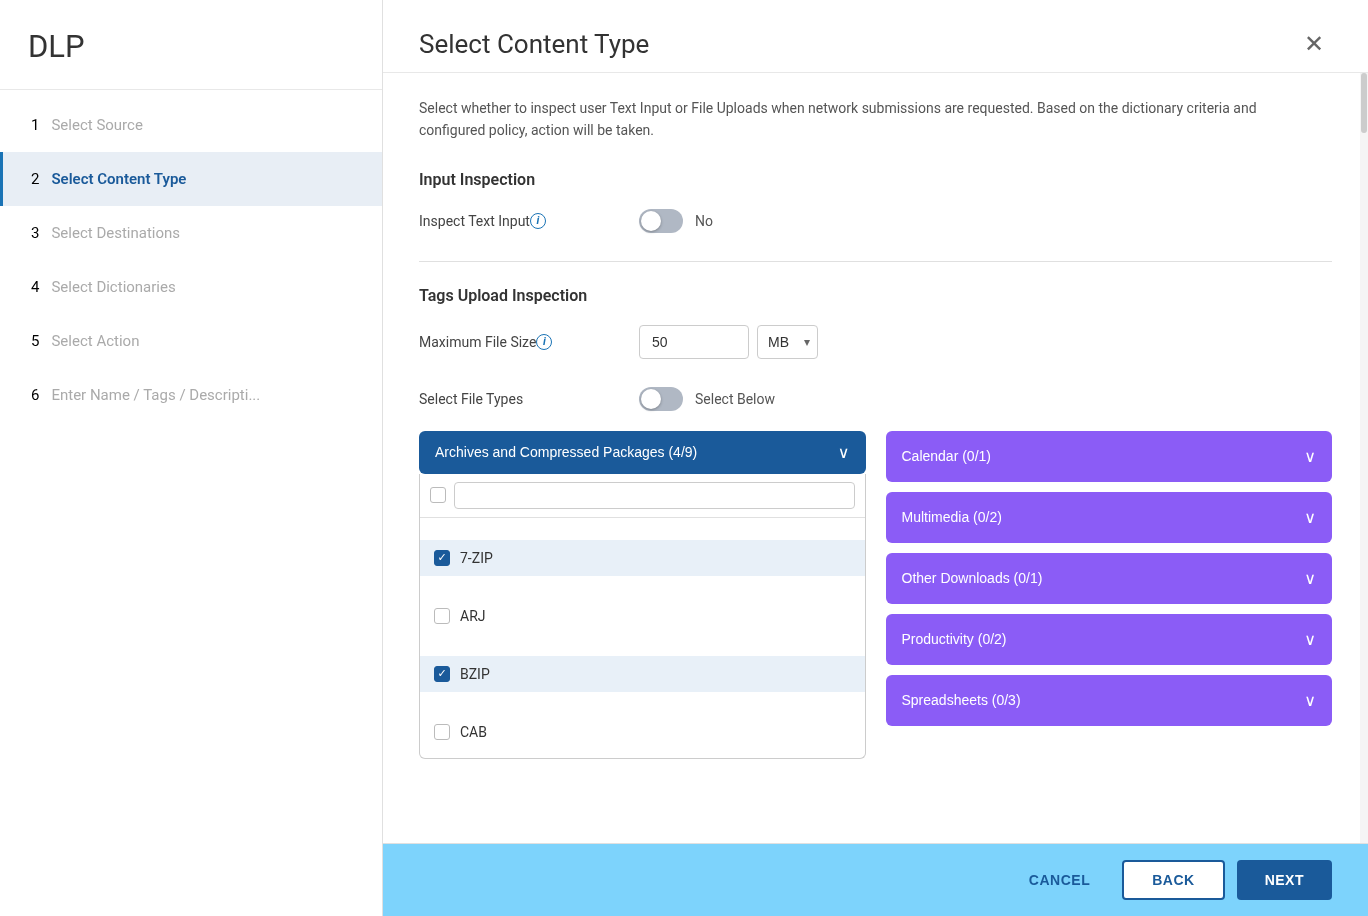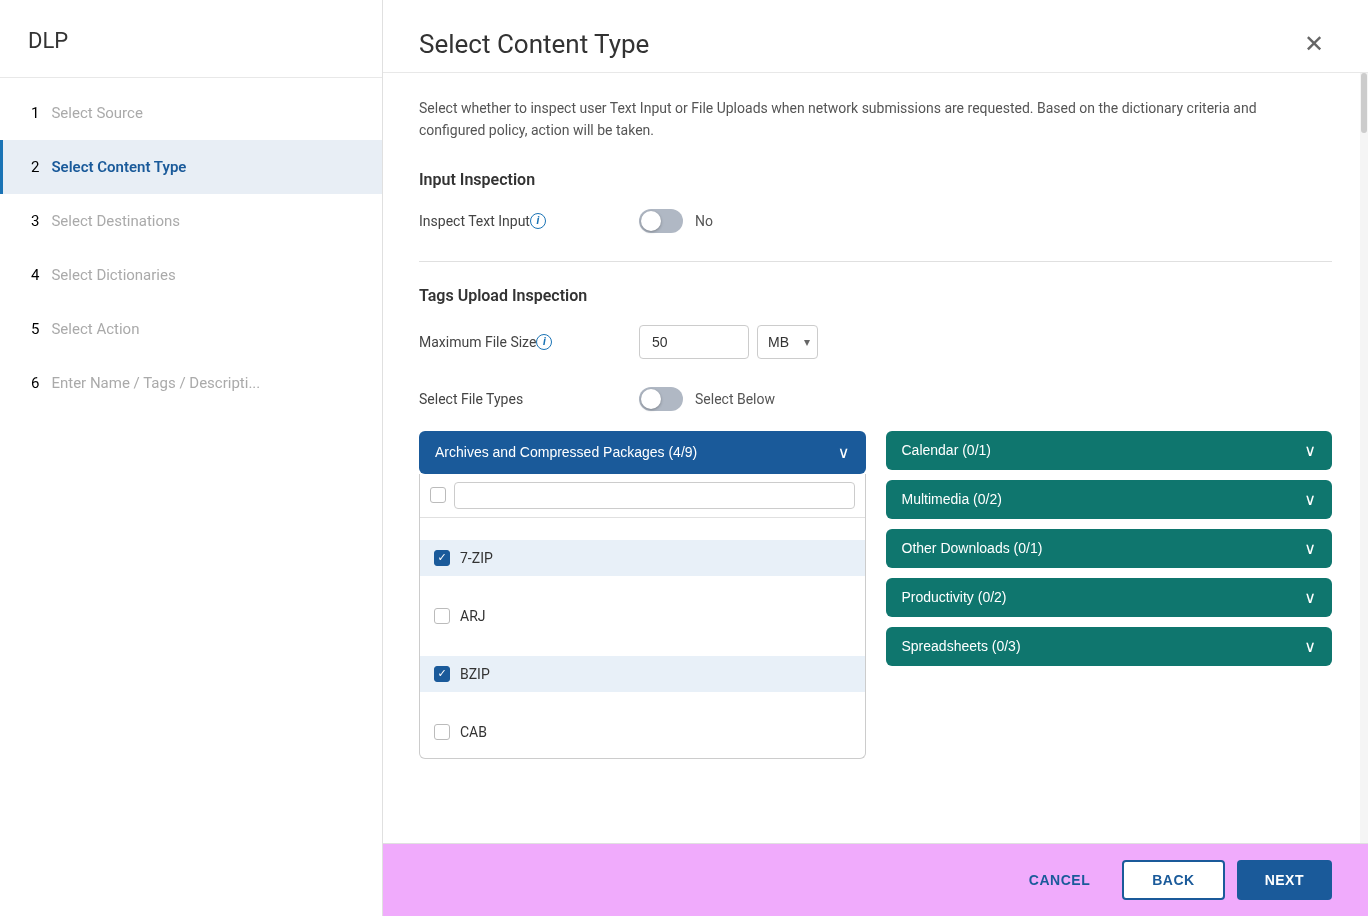--- a/index.html
+++ b/index.html
@@ -8,21 +8,21 @@
     
     .sidebar {
       width: 383px;
       background: #fff;
       border-right: 1px solid #e0e0e0;
       padding: 0;
       display: flex;
       flex-direction: column;
     }
     .sidebar-title {
-      font-size: 22px;
+      font-size: 31px;
       font-weight: 400;
       color: #333;
       padding: 28px 28px 24px 28px;
       border-bottom: 1px solid #e8e8e8;
     }
     .sidebar-steps {
       padding: 8px 0;
     }
     .sidebar-step {
       display: flex;
@@ -329,45 +329,45 @@
       color: #fff;
       font-size: 11px;
     }
 
     
     .dropdown-list::-webkit-scrollbar { width: 6px; }
     .dropdown-list::-webkit-scrollbar-thumb { background: #ccc; border-radius: 3px; }
 
     
     .right-dropdown {
-      background: #0f766e;
+      background: #8b5cf6;
       color: #fff;
       border: none;
       border-radius: 6px;
-      padding: 10px 16px;
+      padding: 16px 16px;
       font-size: 14px;
       display: flex;
       justify-content: space-between;
       align-items: center;
       cursor: pointer;
       width: 100%;
     }
     .right-dropdown .chevron {
       font-size: 16px;
     }
 
     
     .main-footer {
       display: flex;
       justify-content: flex-end;
       align-items: center;
       gap: 12px;
       padding: 16px 36px;
       border-top: 1px solid #e0e0e0;
-      background: #f0abfc;
+      background: #7dd3fc;
     }
     .btn-cancel {
       background: none;
       border: none;
       color: #1a5a9a;
       font-size: 14px;
       font-weight: 600;
       letter-spacing: 0.5px;
       padding: 12px 20px;
       cursor: pointer;

